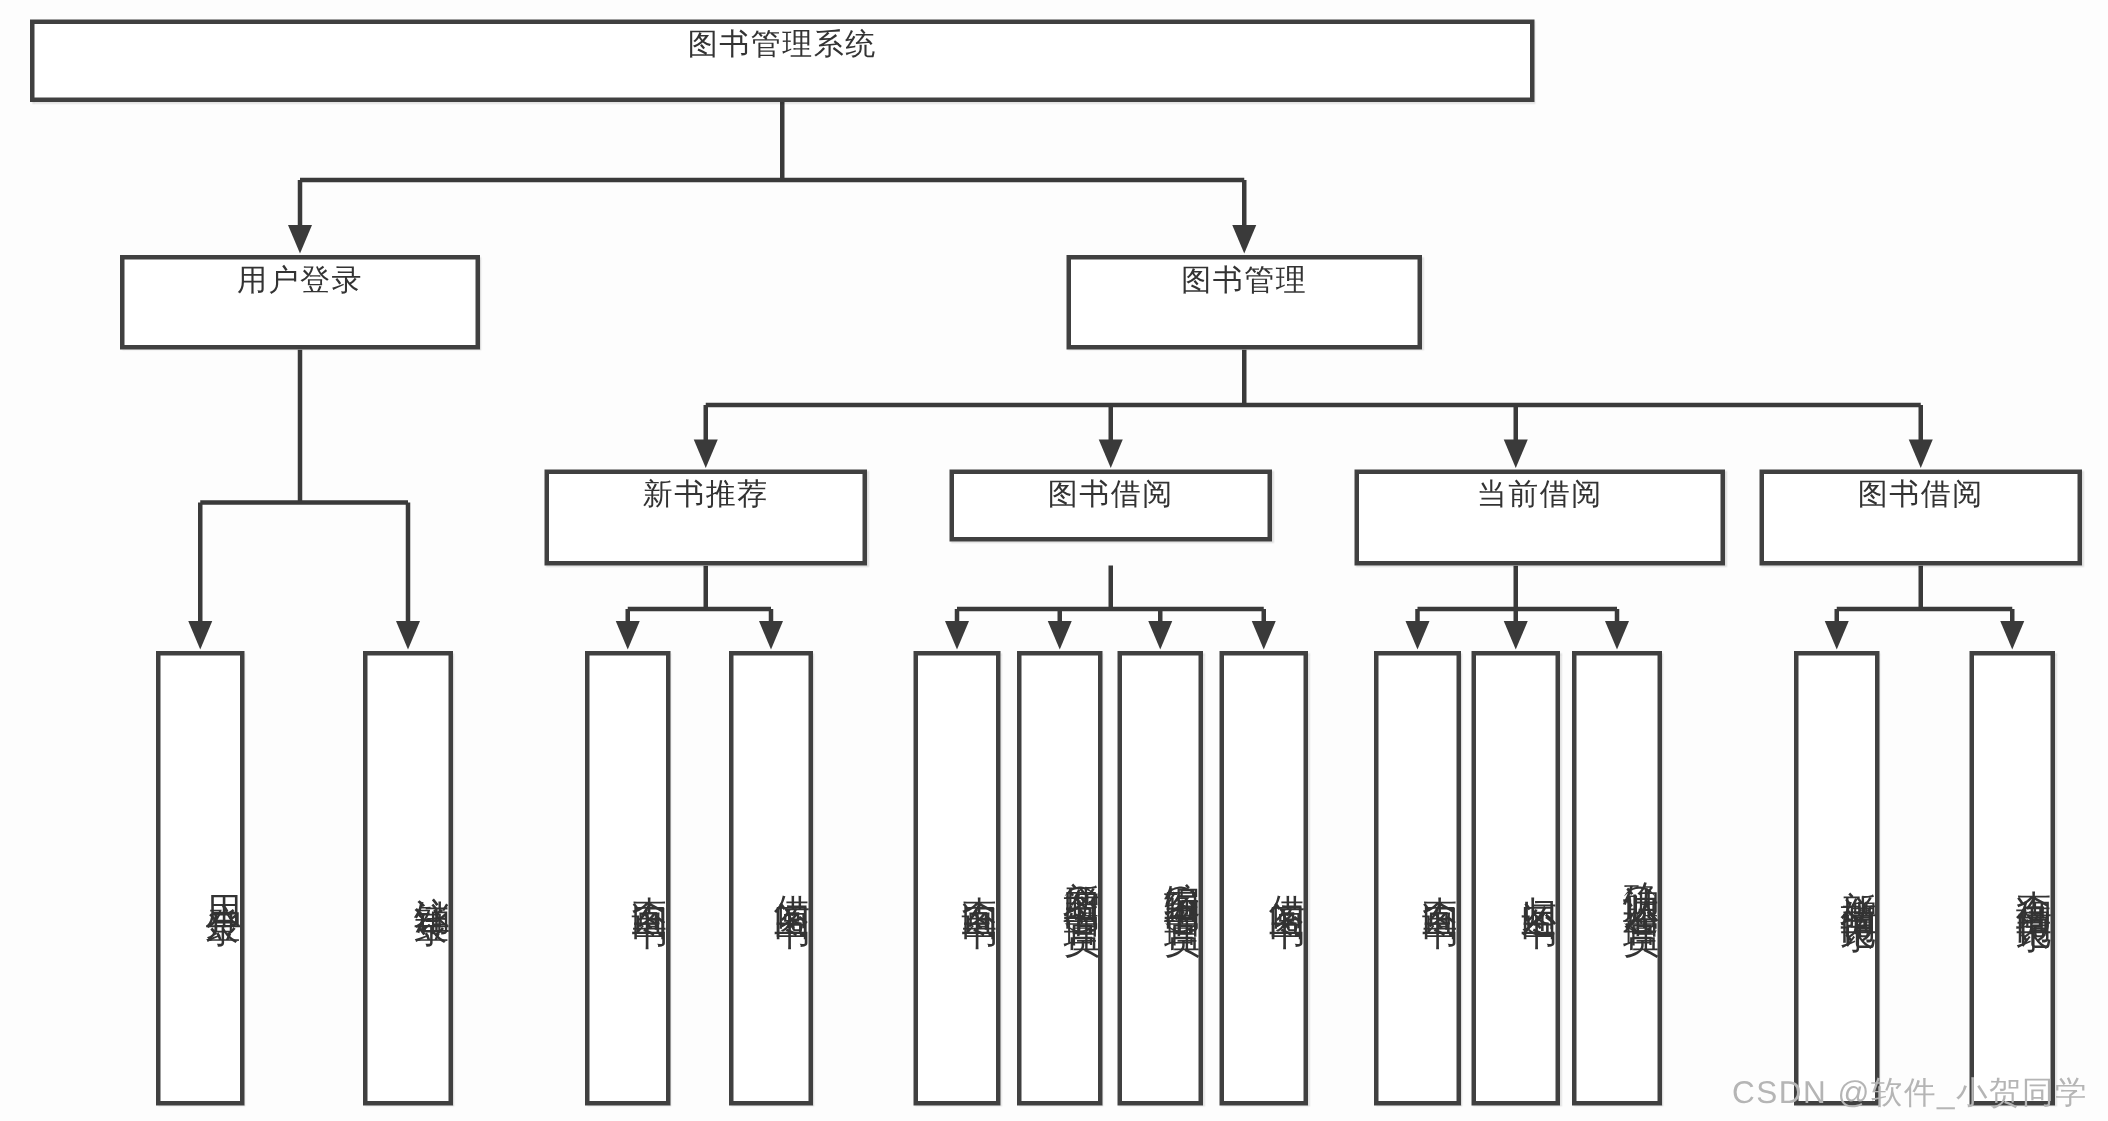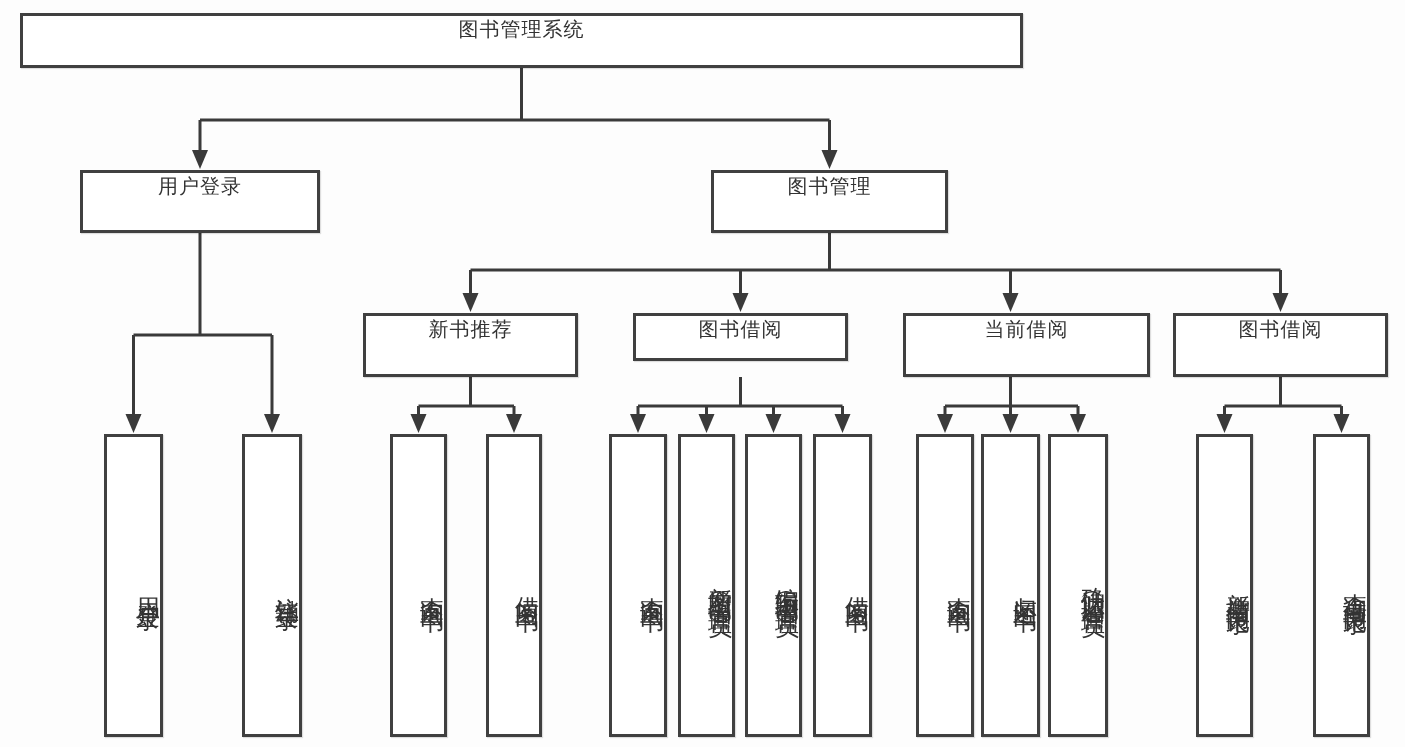--- a/index.html
+++ b/index.html
@@ -147,14 +147,15 @@
   <div class="box leaf" style="left:745px; top:434px; width:57px; height:303px;">编辑图书（管理员）</div>
   <div class="box leaf" style="left:813px; top:434px; width:59px; height:303px;">借阅图书</div>
 
   <div class="box leaf" style="left:916px; top:434px; width:58px; height:303px;">查询图书</div>
   <div class="box leaf" style="left:981px; top:434px; width:59px; height:303px;">归还图书</div>
   <div class="box leaf" style="left:1048px; top:434px; width:60px; height:303px;">确认归还（管理员）</div>
 
   <div class="box leaf" style="left:1196px; top:434px; width:57px; height:303px;">新增借阅记录</div>
   <div class="box leaf" style="left:1313px; top:434px; width:57px; height:303px;">查询借阅记录</div>
 
+  <div class="watermark">CSDN @软件_小贺同学</div>
 
 </div>
 
 </body></html>

